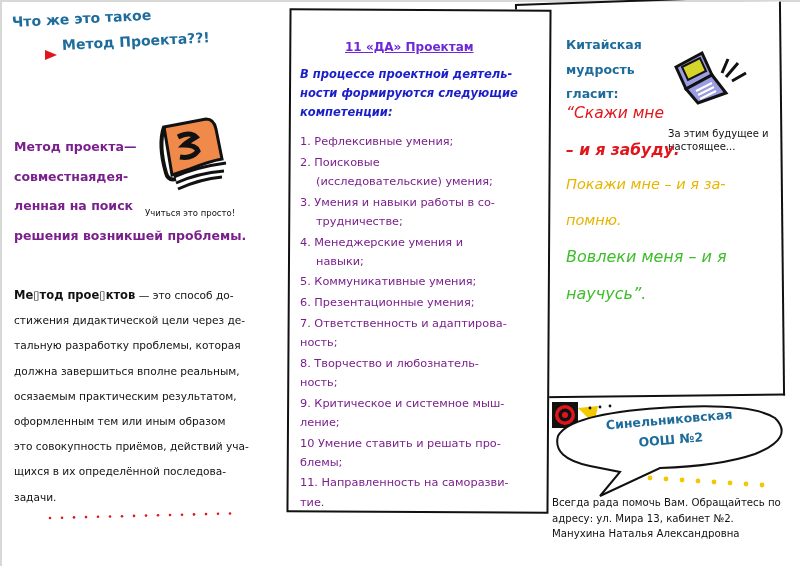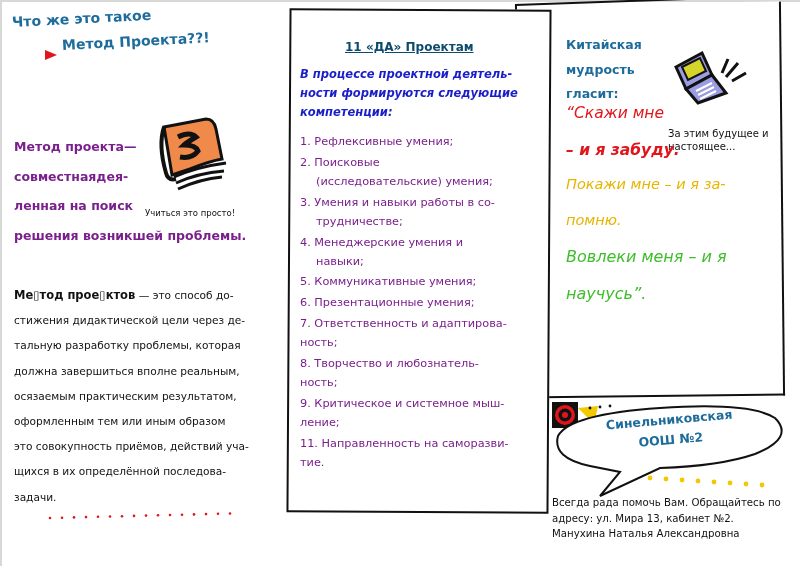--- a/index.html
+++ b/index.html
@@ -18,21 +18,21 @@
   .def-lines div { white-space:nowrap; }
   .book { left:150px; top:115px; width:80px; height:80px; }
   .book-caption { left:145px; top:208px; font-size:8.5px; color:#111; }
   .body-text { left:14px; top:283px; width:240px; font-size:10.6px; line-height:25.2px; color:#111; }
   .body-text .lead { font-weight:bold; font-size:11.5px; }
   .body-text div { white-space:nowrap; }
   .dots-red { left:48px; top:512px; width:190px; height:8px; }
 
   
   .mid-panel { left:288px; top:9px; width:258px; height:500px; border:2px solid #111; transform:rotate(0.35deg); background:#fff; }
-  .mid-title { left:345px; top:40px; color:#0c4a6e; font-weight:bold; font-size:12px; text-decoration:underline; }
+  .mid-title { left:345px; top:40px; color:#6d28d9; font-weight:bold; font-size:12px; text-decoration:underline; }
   .mid-intro { left:300px; top:65px; width:235px; color:#1a1ec8; font-weight:bold; font-style:italic; font-size:11.5px; line-height:19px; }
   .mid-intro div { white-space:nowrap; }
   .comp-list { left:300px; top:132px; width:240px; color:#7a1f8c; font-size:11.3px; line-height:19.2px; }
   .comp-item { margin-bottom:1.5px; }
   .comp-item .line { white-space:nowrap; }
   .comp-item .indent { padding-left:16px; }
 
   
   .right-panel { left:517px; top:3px; width:262px; height:392px; border:2px solid #111; border-top:none; background:#fff; transform:rotate(-0.6deg); }
   .right-top-line { left:515px; top:4px; width:262px; height:2px; background:#111; transform:rotate(-2deg); transform-origin:left center; }
@@ -151,20 +151,24 @@
     </div>
   <div class="comp-item">
       <div class="line">8. Творчество и любознатель-</div>
       <div class="line">ность;</div>
     </div>
   <div class="comp-item">
       <div class="line">9. Критическое и системное мыш-</div>
       <div class="line">ление;</div>
     </div>
   <div class="comp-item">
+      <div class="line">10 Умение ставить и решать про-</div>
+      <div class="line">блемы;</div>
+    </div>
+  <div class="comp-item">
       <div class="line">11. Направленность на саморазви-</div>
       <div class="line">тие.</div>
     </div>
 </div>
 
 <div class="abs wisdom-head">
   <div>Китайская</div>
   <div>мудрость</div>
   <div>гласит:</div>
 </div>

